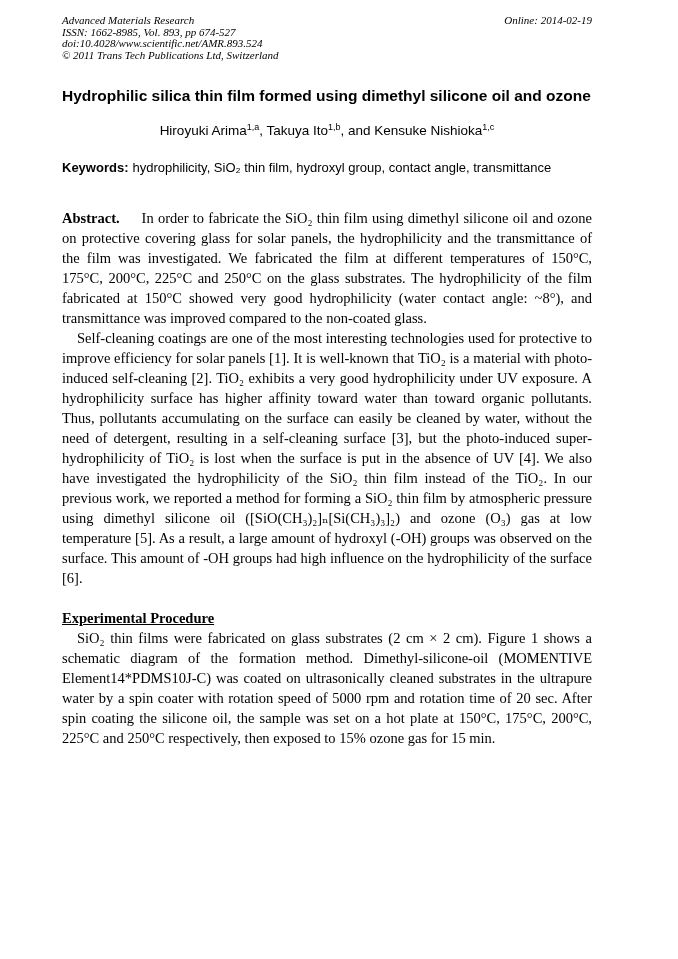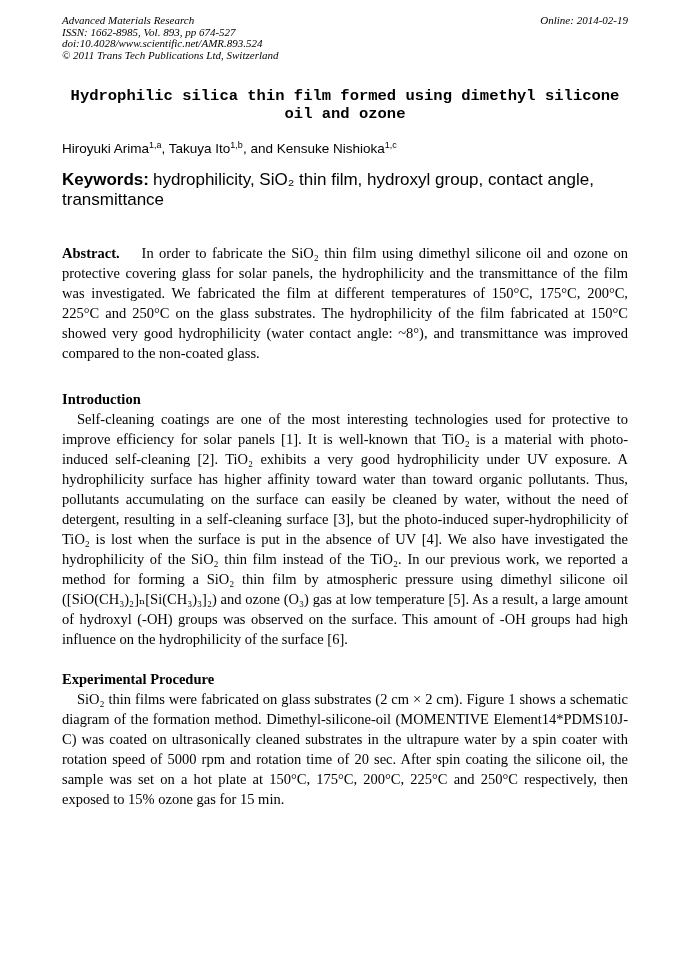--- a/index.html
+++ b/index.html
@@ -9,62 +9,61 @@
   }
   body {
     width: 678px;
     height: 959px;
     overflow: hidden;
   }
   .page {
     box-sizing: border-box;
     width: 678px;
     height: 959px;
-    padding: 15px 50px 0 62px;
+    padding: 15px 86px 0 62px;
     background: #ffffff;
     color: #000000;
   }
   .journal-header {
     display: flex;
     justify-content: space-between;
     align-items: flex-start;
     font-family: "Liberation Serif", "DejaVu Serif", serif;
     font-style: italic;
     font-size: 11px;
     line-height: 11.6px;
   }
   .paper-title {
-    font-family: Liberation Mono, monospace;
+    font-family: Liberation Sans, sans-serif;
     font-size: 15.5px;
     font-weight: bold;
-    text-align: center;
     margin: 26px 0 16px 0;
   }
   .authors {
     font-family: "Liberation Sans", "DejaVu Sans", sans-serif;
     font-size: 13.5px;
-    text-align: left;
+    text-align: center;
     margin-top: 18px;
   }
   .authors sup {
     font-size: 9px;
     line-height: 0;
   }
   .pre { white-space: pre; }
   .affiliation {
     font-family: "Liberation Sans", "DejaVu Sans", sans-serif;
     font-size: 11px;
     text-align: center;
     line-height: 21px;
     margin-top: 5px;
   }
   .keywords {
     font-family: "Liberation Sans", "DejaVu Sans", sans-serif;
-    font-size: 17px;
-    margin: 14px 0 0 0;
+    font-size: 13px;
+    margin: 22px 0 0 0;
   }
   .keywords .kw-label {
     font-weight: bold;
     margin-right: 4px;
   }
   .body-text {
     font-family: "Liberation Serif", "DejaVu Serif", serif;
     font-size: 14.5px;
     line-height: 20px;
     text-align: justify;
@@ -77,21 +76,21 @@
   }
   .indent { text-indent: 15px; }
   .section-heading {
     font-family: "Liberation Serif", "DejaVu Serif", serif;
     font-size: 14.5px;
     font-weight: bold;
     line-height: 20px;
     margin: 0;
   }
   .heading-intro { margin-top: 26px; }
-  .heading-exp { margin-top: 20px; }
+  .heading-exp { margin-top: 20px; text-decoration: underline; }
 </style>
 </head>
 <body>
 
 <div class="page">
 
   <div class="journal-header">
     <div>
       <div>Advanced Materials Research</div>
       <div>ISSN: 1662-8985, Vol. 893, pp 674-527</div>
@@ -103,19 +102,18 @@
 
   <h1 class="paper-title">Hydrophilic silica thin film formed using dimethyl silicone oil and ozone</h1>
 
   <div class="authors"><span>Hiroyuki Arima</span><sup>1,a</sup><span class="pre">, </span><span>Takuya Ito</span><sup>1,b</sup><span class="pre">, and </span><span>Kensuke Nishioka</span><sup>1,c</sup></div>
 
 
   <p class="keywords"><span class="kw-label">Keywords:</span><span>hydrophilicity, SiO₂ thin film, hydroxyl group, contact angle, transmittance</span></p>
 
   <p class="body-text abstract"><span class="run-label">Abstract.</span><span>In order to fabricate the SiO₂ thin film using dimethyl silicone oil and ozone on protective covering glass for solar panels, the hydrophilicity and the transmittance of the film was investigated. We fabricated the film at different temperatures of 150°C, 175°C, 200°C, 225°C and 250°C on the glass substrates. The hydrophilicity of the film fabricated at 150°C showed very good hydrophilicity (water contact angle: ~8°), and transmittance was improved compared to the non-coated glass.</span></p>
 
-  <h2 class="section-heading heading-intro">Introduction</h2>
   <p class="body-text indent">Self-cleaning coatings are one of the most interesting technologies used for protective to improve efficiency for solar panels [1]. It is well-known that TiO₂ is a material with photo-induced self-cleaning [2]. TiO₂ exhibits a very good hydrophilicity under UV exposure. A hydrophilicity surface has higher affinity toward water than toward organic pollutants. Thus, pollutants accumulating on the surface can easily be cleaned by water, without the need of detergent, resulting in a self-cleaning surface [3], but the photo-induced super-hydrophilicity of TiO₂ is lost when the surface is put in the absence of UV [4]. We also have investigated the hydrophilicity of the SiO₂ thin film instead of the TiO₂. In our previous work, we reported a method for forming a SiO₂ thin film by atmospheric pressure using dimethyl silicone oil ([SiO(CH₃)₂]ₙ[Si(CH₃)₃]₂) and ozone (O₃) gas at low temperature [5]. As a result, a large amount of hydroxyl (-OH) groups was observed on the surface. This amount of -OH groups had high influence on the hydrophilicity of the surface [6].</p>
 
   <h2 class="section-heading heading-exp">Experimental Procedure</h2>
   <p class="body-text indent">SiO₂ thin films were fabricated on glass substrates (2 cm × 2 cm). Figure 1 shows a schematic diagram of the formation method. Dimethyl-silicone-oil (MOMENTIVE Element14*PDMS10J-C) was coated on ultrasonically cleaned substrates in the ultrapure water by a spin coater with rotation speed of 5000 rpm and rotation time of 20 sec. After spin coating the silicone oil, the sample was set on a hot plate at 150°C, 175°C, 200°C, 225°C and 250°C respectively, then exposed to 15% ozone gas for 15 min.</p>
 
 </div>
 
 </body></html>

